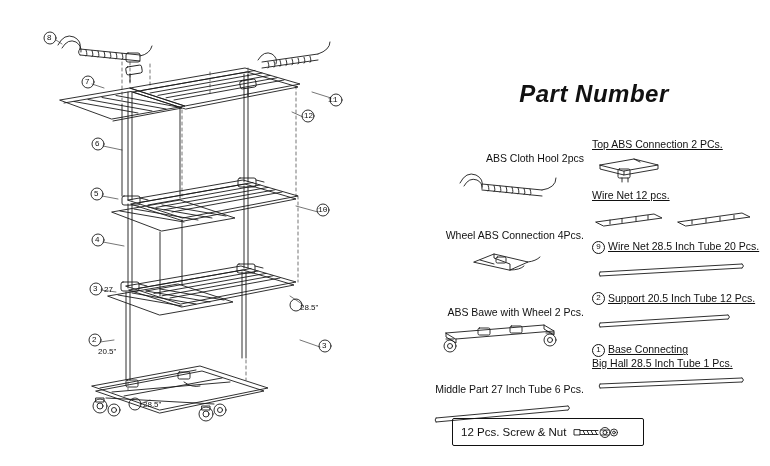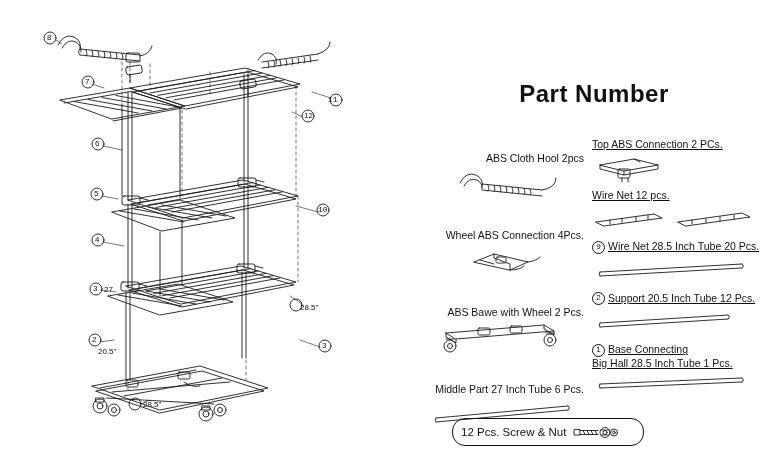--- a/index.html
+++ b/index.html
@@ -47,20 +47,21 @@
     width: 340px;
     height: 330px;
   }
   #parts-title {
     text-align: center;
     font-size: 24px;
     font-weight: bold;
     letter-spacing: 0.5px;
     font-family: "Liberation Sans", sans-serif;
     margin: 0 0 14px 0;
+    font-style: italic;
   }
   .parts-grid {
     position: relative;
     width: 340px;
   }
   .col-left {
     position: absolute;
     left: 0;
     top: 0;
     width: 160px;
@@ -104,21 +105,21 @@
     vertical-align: middle;
     margin-right: 3px;
   }
   #screw-box {
     position: absolute;
     left: 28px;
     top: 296px;
     width: 192px;
     height: 28px;
     border: 1.4px solid #111;
-    border-radius: 13px;
+    border-radius: 2px;
     display: flex;
     align-items: center;
     padding: 0 8px;
     box-sizing: border-box;
   }
   #screw-box .screw-text {
     font-size: 11.5px;
     white-space: nowrap;
   }
   #screw-box .screw-art {

